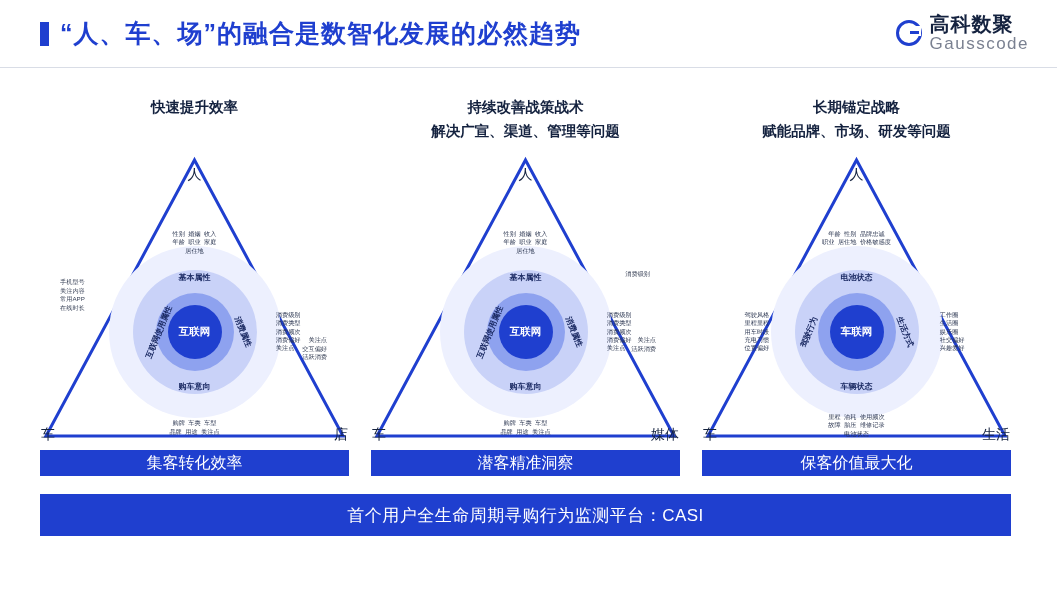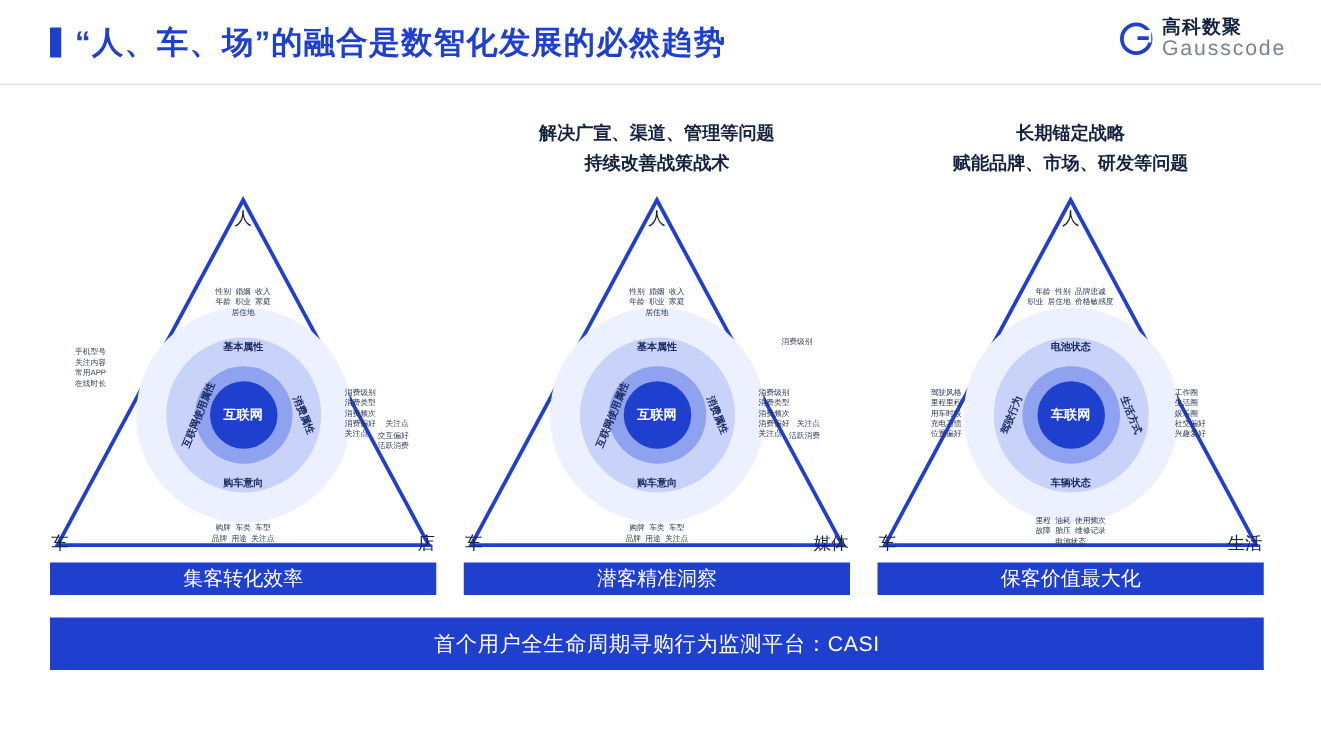--- a/index.html
+++ b/index.html
@@ -72,21 +72,21 @@
     width: 9px; height: 3px;
     background: #1f3fcf;
     z-index: 2;
   }
   .logo-text {
     display: flex;
     flex-direction: column;
     line-height: 1.05;
   }
   .logo-cn {
-    font-size: 15px;
+    font-size: 20px;
     font-weight: bold;
     color: #14223f;
     letter-spacing: 1px;
   }
   .logo-en {
     font-size: 17px;
     color: #7a8191;
     letter-spacing: 1.5px;
   }
 
@@ -240,20 +240,21 @@
     <div class="logo-text">
       <div class="logo-cn">高科数聚</div>
       <div class="logo-en">Gausscode</div>
     </div>
   </div>
 </div>
 <div class="header-rule"></div>
 
 <div class="col col-0">
   <div class="col-head">
+    <div>快速提升效率</div>
   </div>
   <div class="tri-wrap">
     <svg class="tri-svg" width="309" height="296">
       <polygon points="154.5,10 303,286 6,286" fill="none" stroke="#1f3fcf" stroke-width="3"></polygon>
     </svg>
     <div class="vertex v-top">人</div>
     <div class="vertex v-left">车</div>
     <div class="vertex v-right">店</div>
 
     <div class="rings">
@@ -284,22 +285,22 @@
 常用APP
 在线时长</div>
     <div class="sat" style="right:22px; top:186px; white-space:pre; text-align:right;">关注点
 交互偏好
 活跃消费</div>
   </div>
 </div>
 
 <div class="col col-1">
   <div class="col-head">
+    <div>持续改善战策战术</div>
     <div>解决广宣、渠道、管理等问题</div>
-    <div>持续改善战策战术</div>
   </div>
   <div class="tri-wrap">
     <svg class="tri-svg" width="309" height="296">
       <polygon points="154.5,10 303,286 6,286" fill="none" stroke="#1f3fcf" stroke-width="3"></polygon>
     </svg>
     <div class="vertex v-top">人</div>
     <div class="vertex v-left">车</div>
     <div class="vertex v-right">媒体</div>
 
     <div class="rings">

